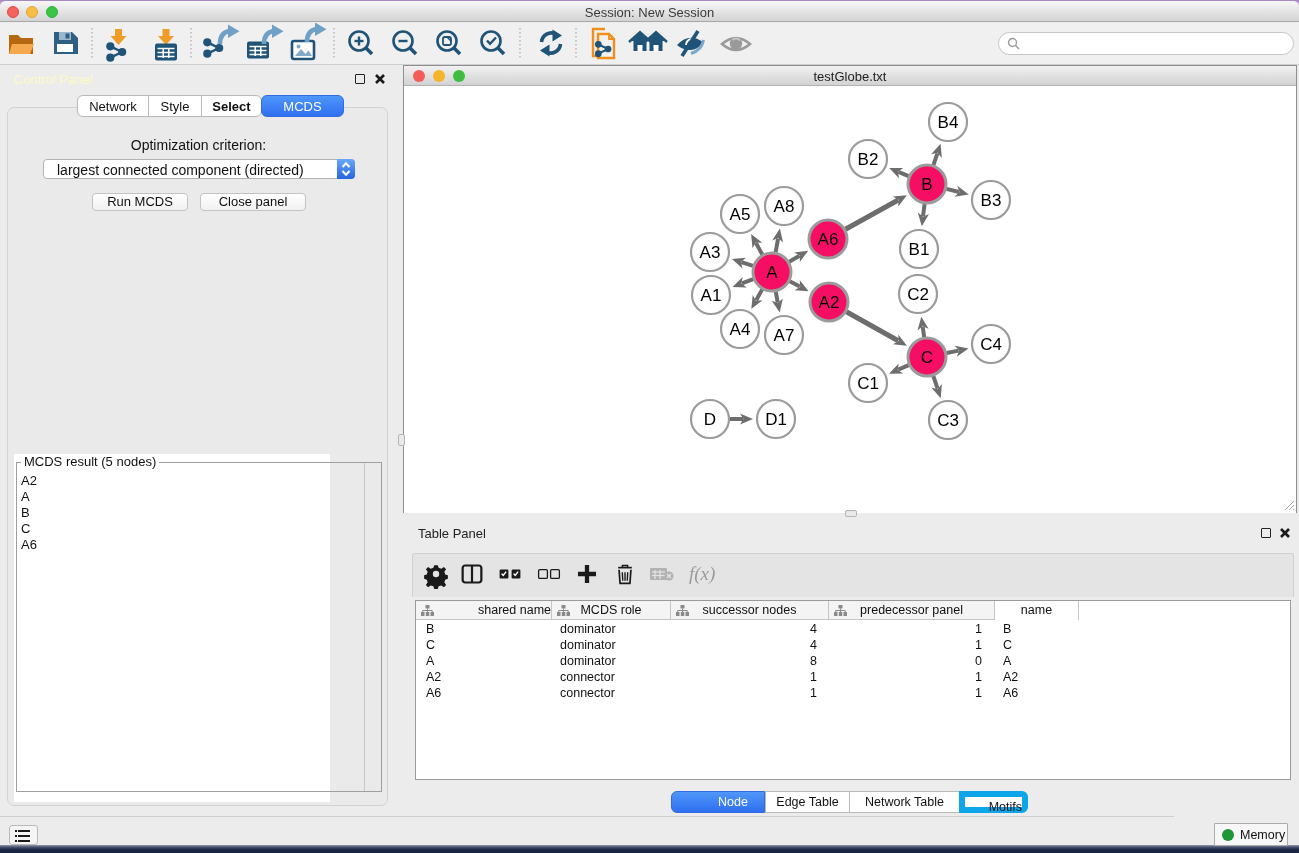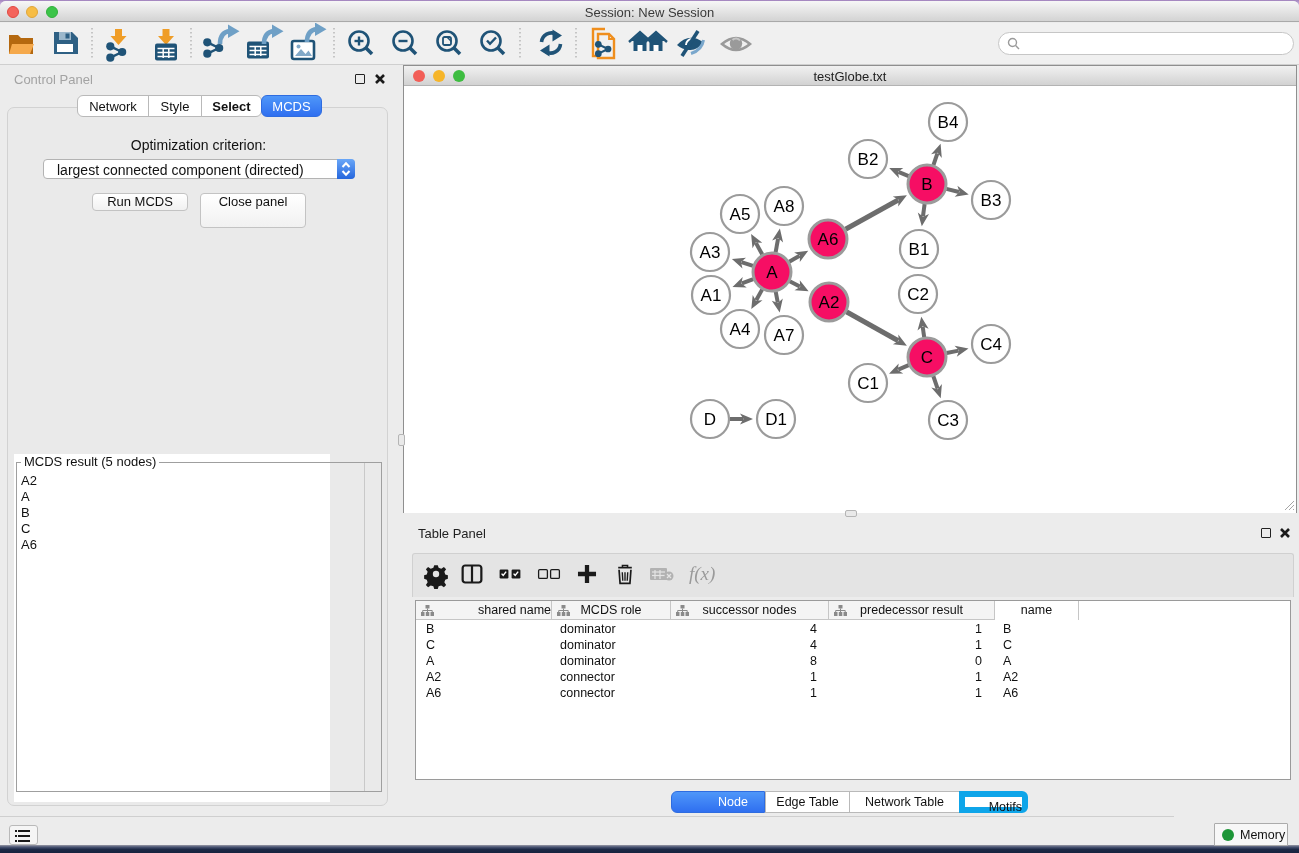--- a/index.html
+++ b/index.html
@@ -147,47 +147,47 @@
     </svg>
   <div class="abs" style="left:998px;top:9px;width:296px;height:23px;background:#fff;border:1px solid #c6c6c6;border-radius:12px;">
     <svg width="13" height="13" style="position:absolute;left:8px;top:4px">
         <circle cx="5.5" cy="5.5" r="4" fill="none" stroke="#9a9a9a" stroke-width="1.4"></circle>
         <line x1="8.6" y1="8.6" x2="12" y2="12" stroke="#9a9a9a" stroke-width="1.4"></line>
       </svg>
   </div>
 </div>
 
 <div id="cpanel" class="abs" style="left:0;top:66px;width:397px;height:750px;">
-  <div class="abs" style="left:14px;top:6px;font-size:13px;color:#a3a3a3;">Control Panel</div>
+  <div class="abs" style="left:14px;top:6px;font-size:13px;color:#fef9c3;">Control Panel</div>
   <div class="abs" style="left:355px;top:8px;width:10px;height:10px;border:1.5px solid #222;border-radius:1px;"></div>
   <svg class="abs" style="left:374px;top:7px" width="12" height="12">
       <path d="M2 2 L10 10 M10 2 L2 10" stroke="#1a1a1a" stroke-width="2.6"></path>
     </svg>
 
   <div class="abs" style="left:7px;top:41px;width:381px;height:699px;background:#eaeaea;border:1px solid #d2d2d2;border-radius:7px;"></div>
 
   <div id="tabs" class="abs" style="left:77px;top:29px;height:22px;font-size:13px;">
     <div class="abs" style="left:0;top:0;width:72px;height:22px;background:#fff;border:1px solid #b9b9b9;border-radius:6px 0 0 6px;text-align:center;line-height:21px;color:#111;">Network</div>
     <div class="abs" style="left:71px;top:0;width:54px;height:22px;background:#fff;border:1px solid #b9b9b9;text-align:center;line-height:21px;color:#111;">Style</div>
     <div class="abs" style="left:124px;top:0;width:61px;height:22px;background:#fff;border:1px solid #b9b9b9;border-radius:0 6px 6px 0;text-align:center;line-height:21px;color:#111;font-weight:bold;">Select</div>
-    <div class="abs" style="left:184px;top:0;width:61px;height:22px;background:linear-gradient(#4f97f9,#2f6ff0);border:1px solid #2e6ce0;border-radius:6px;text-align:center;line-height:21px;color:#fff;">MCDS</div>
+    <div class="abs" style="left:184px;top:0;width:83px;height:22px;background:linear-gradient(#4f97f9,#2f6ff0);border:1px solid #2e6ce0;border-radius:6px;text-align:center;line-height:21px;color:#fff;">MCDS</div>
   </div>
 
   <div class="abs" style="left:43px;top:93px;width:312px;height:20px;background:#fff;border:1px solid #b3b3b3;border-radius:4px;">
     <div style="position:absolute;left:13px;top:2px;font-size:14px;color:#111;line-height:16px;">largest connected component (directed)</div>
     <div style="position:absolute;right:-1px;top:-1px;width:18px;height:20px;background:linear-gradient(#6aa7f8,#2566dd);border-radius:0 4px 4px 0;">
       <svg width="18" height="20">
           <path d="M5.5 8 L9 4.2 L12.5 8" fill="none" stroke="#fff" stroke-width="2"></path>
           <path d="M5.5 12 L9 15.8 L12.5 12" fill="none" stroke="#fff" stroke-width="2"></path>
         </svg>
     </div>
   </div>
   <div class="abs" style="left:0;top:71px;width:397px;text-align:center;font-size:14px;color:#111;">Optimization criterion:</div>
   <div class="abs" style="left:92px;top:127px;width:96px;height:18px;background:linear-gradient(#fff,#f1f1f1);border:1px solid #c3c3c3;border-radius:4px;text-align:center;line-height:16px;font-size:13px;color:#111;">Run MCDS</div>
-  <div class="abs" style="left:200px;top:127px;width:106px;height:35px;background:linear-gradient(#fff,#f1f1f1);border:1px solid #c3c3c3;border-radius:4px;text-align:center;line-height:16px;font-size:13px;color:#111;">Close panel</div>
+  <div class="abs" style="left:200px;top:127px;width:106px;height:18px;background:linear-gradient(#fff,#f1f1f1);border:1px solid #c3c3c3;border-radius:4px;text-align:center;line-height:16px;font-size:13px;color:#111;">Close panel</div>
 
   <div class="abs" style="left:14px;top:388px;width:316px;height:348px;background:#fff;">
     <div class="abs" style="left:2px;top:8px;width:366px;height:330px;border:1px solid #9f9f9f;"></div>
     <div class="abs" style="left:7px;top:0px;background:#fff;padding:0 3px;font-size:13px;color:#111;">MCDS result (5 nodes)</div>
     <div class="abs" style="left:7px;top:19px;font-size:13px;color:#111;line-height:16px;">A2<br>A<br>B<br>C<br>A6</div>
     <div class="abs" style="left:350px;top:9px;width:1px;height:328px;background:#c9c9c9;"></div>
   </div>
 </div>
 
 <div id="netwin" class="abs" style="left:403px;top:65px;width:894px;height:448px;border:1px solid #8f8f8f;background:#fff;">
@@ -363,21 +363,21 @@
         <div style="position:absolute;left:255px;top:0;width:158px;height:19px;border-right:1px solid #c6c6c6;text-align:center;line-height:18px;">successor nodes</div>
         <svg style="position:absolute;left:260px;top:4px" width="13" height="12">
           <g fill="#8a8a8a">
             <rect x="4.5" y="0" width="4" height="3.5"></rect>
             <rect x="0" y="7" width="3.5" height="4"></rect>
             <rect x="4.8" y="7" width="3.5" height="4"></rect>
             <rect x="9.5" y="7" width="3.5" height="4"></rect>
             <path d="M6.5 3.5 v2 M1.7 7 v-1.5 h9.5 V7 M6.5 5 v2" stroke="#8a8a8a" fill="none"></path>
           </g>
         </svg>
-        <div style="position:absolute;left:413px;top:0;width:166px;height:19px;border-right:1px solid #c6c6c6;text-align:center;line-height:18px;">predecessor result</div>
+        <div style="position:absolute;left:413px;top:0;width:166px;height:19px;border-right:1px solid #c6c6c6;text-align:center;line-height:18px;">predecessor panel</div>
         <svg style="position:absolute;left:418px;top:4px" width="13" height="12">
           <g fill="#8a8a8a">
             <rect x="4.5" y="0" width="4" height="3.5"></rect>
             <rect x="0" y="7" width="3.5" height="4"></rect>
             <rect x="4.8" y="7" width="3.5" height="4"></rect>
             <rect x="9.5" y="7" width="3.5" height="4"></rect>
             <path d="M6.5 3.5 v2 M1.7 7 v-1.5 h9.5 V7 M6.5 5 v2" stroke="#8a8a8a" fill="none"></path>
           </g>
         </svg>
         <div style="position:absolute;left:579px;top:0;width:84px;height:19px;border-right:1px solid #c6c6c6;text-align:center;line-height:18px;">name</div>

